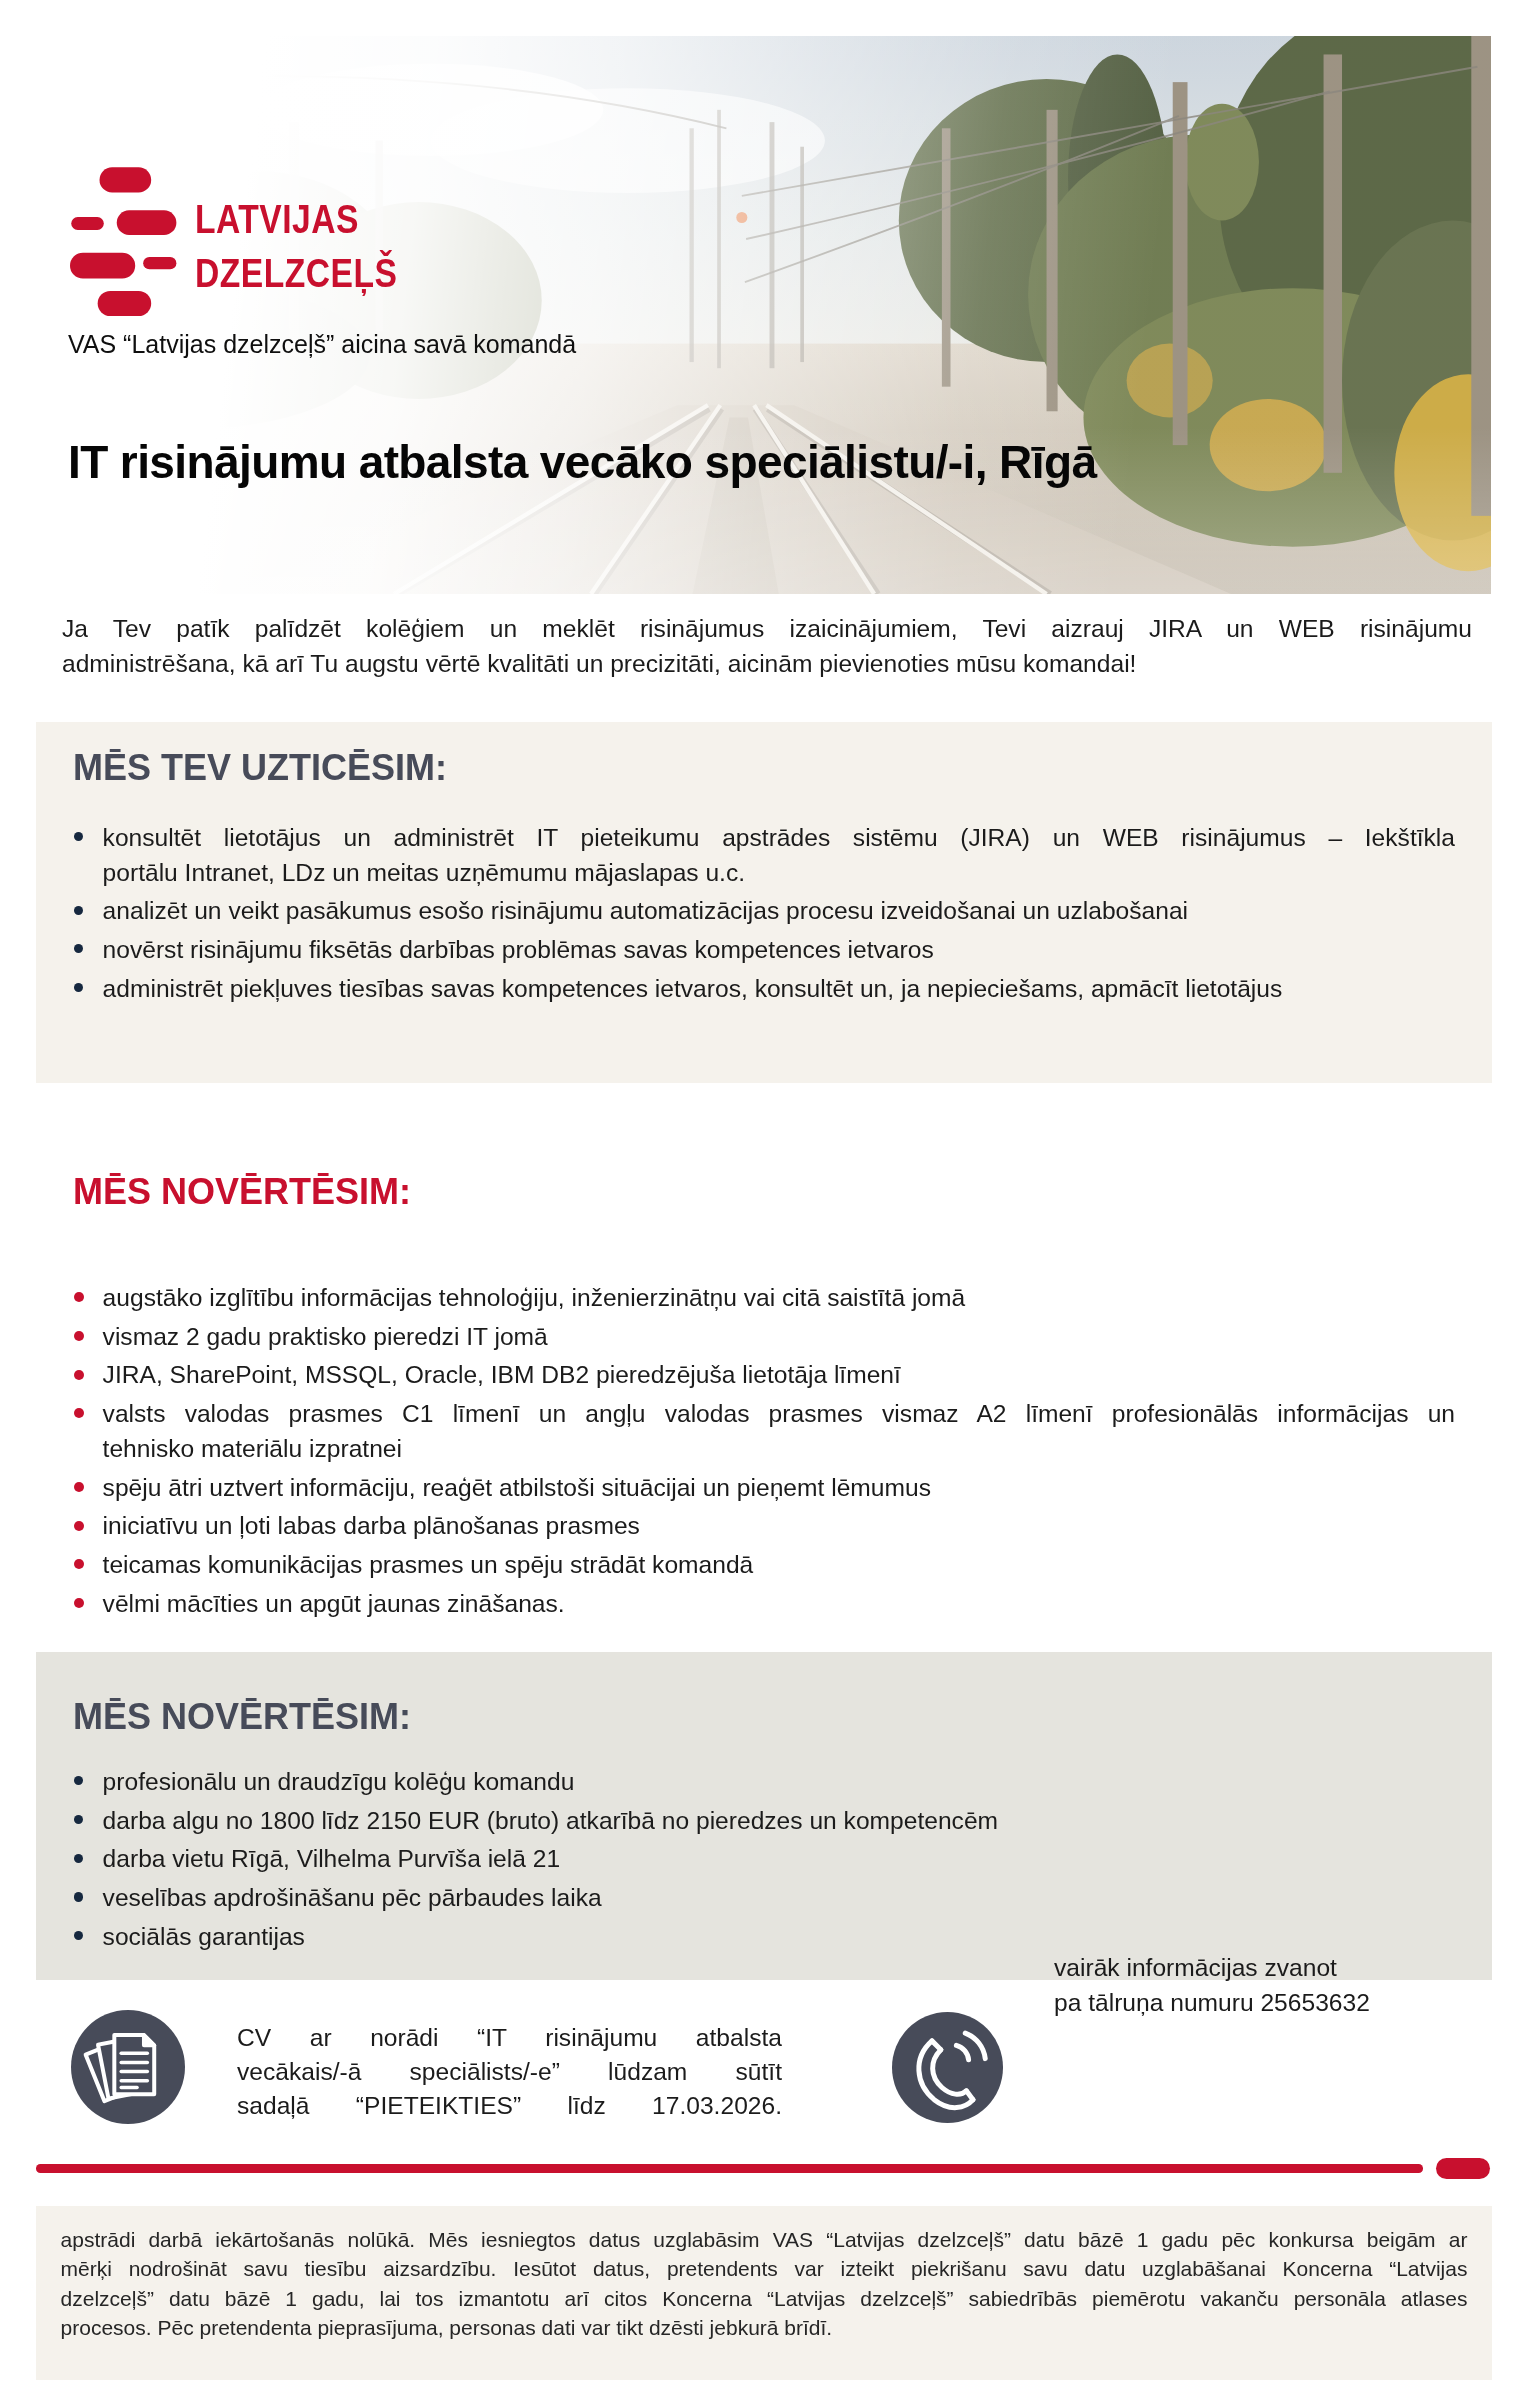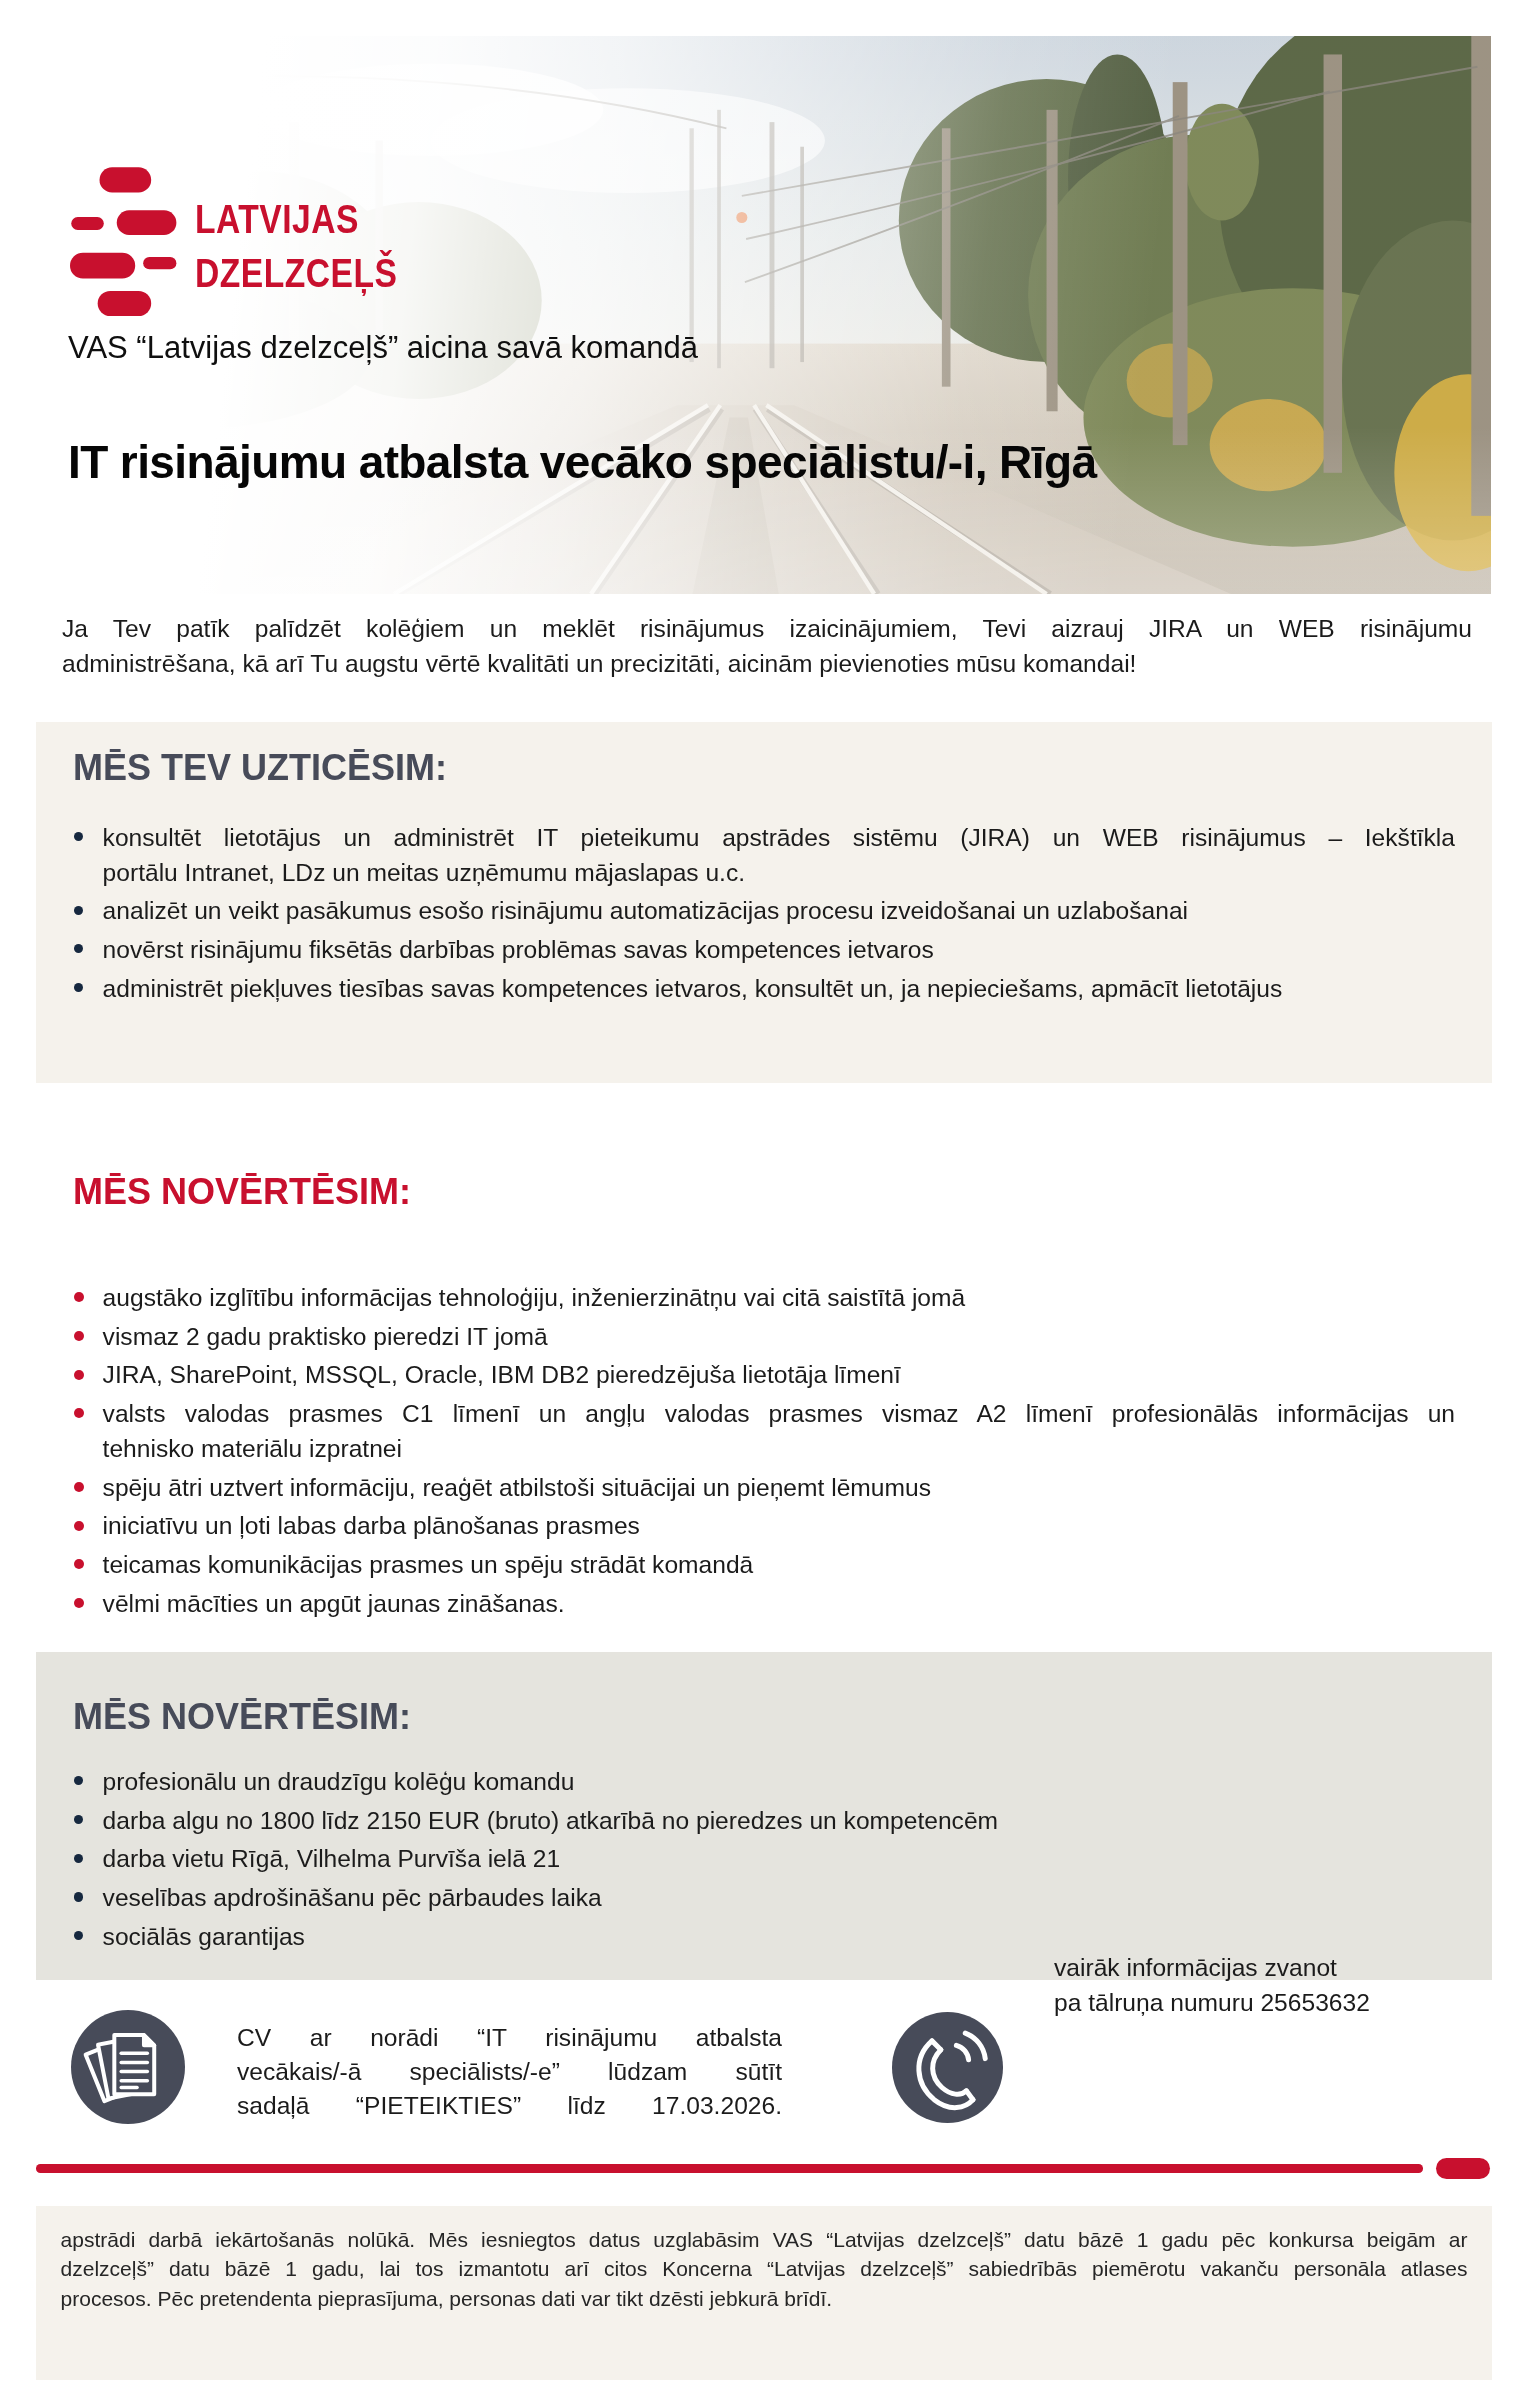--- a/index.html
+++ b/index.html
@@ -22,21 +22,21 @@
         rgba(255,255,255,.14) 65%,rgba(255,255,255,0) 76%),
       linear-gradient(0deg, rgba(255,255,255,.12), rgba(255,255,255,.12));}
 
   
   .logo{position:absolute;left:70px;top:167px;display:flex;align-items:flex-start;}
   .logo-text{margin-left:18px;margin-top:24.6px;font-size:41px;font-weight:bold;
     line-height:54px;color:var(--red);letter-spacing:0.6px;
     transform:scaleX(.82);transform-origin:0 0;white-space:nowrap;}
 
   
-  .eyebrow{position:absolute;left:68px;top:330px;font-size:31px;color:#0f0f0f;white-space:nowrap;}
+  .eyebrow{position:absolute;left:68px;top:330px;font-size:25px;color:#0f0f0f;white-space:nowrap;}
   .job-title{position:absolute;left:68px;top:435px;font-size:46px;font-weight:bold;
     letter-spacing:-0.6px;color:#060606;white-space:nowrap;}
 
   
   .intro{position:absolute;left:62px;top:611px;width:1410px;font-size:24.6px;line-height:35px;}
   .line{display:block;}
   .stretch{text-align:justify;text-align-last:justify;}
 
   
   section{position:absolute;box-sizing:border-box;}
@@ -309,18 +309,19 @@
   <div class="phone-text">
     <div>vairāk informācijas zvanot</div>
     <div>pa tālruņa numuru 25653632</div>
   </div>
 
   <div class="red-line"></div>
   <div class="red-pill"></div>
 
   <div class="footer">
     <div class="stretch">apstrādi darbā iekārtošanās nolūkā. Mēs iesniegtos datus uzglabāsim VAS “Latvijas dzelzceļš” datu bāzē 1 gadu pēc konkursa beigām ar</div>
+    <div class="stretch">mērķi nodrošināt savu tiesību aizsardzību. Iesūtot datus, pretendents var izteikt piekrišanu savu datu uzglabāšanai Koncerna “Latvijas</div>
     <div class="stretch">dzelzceļš” datu bāzē 1 gadu, lai tos izmantotu arī citos Koncerna “Latvijas dzelzceļš” sabiedrībās piemērotu vakanču personāla atlases</div>
     <div>procesos. Pēc pretendenta pieprasījuma, personas dati var tikt dzēsti jebkurā brīdī.</div>
   </div>
 
 </div>
 
 
 </body></html>

